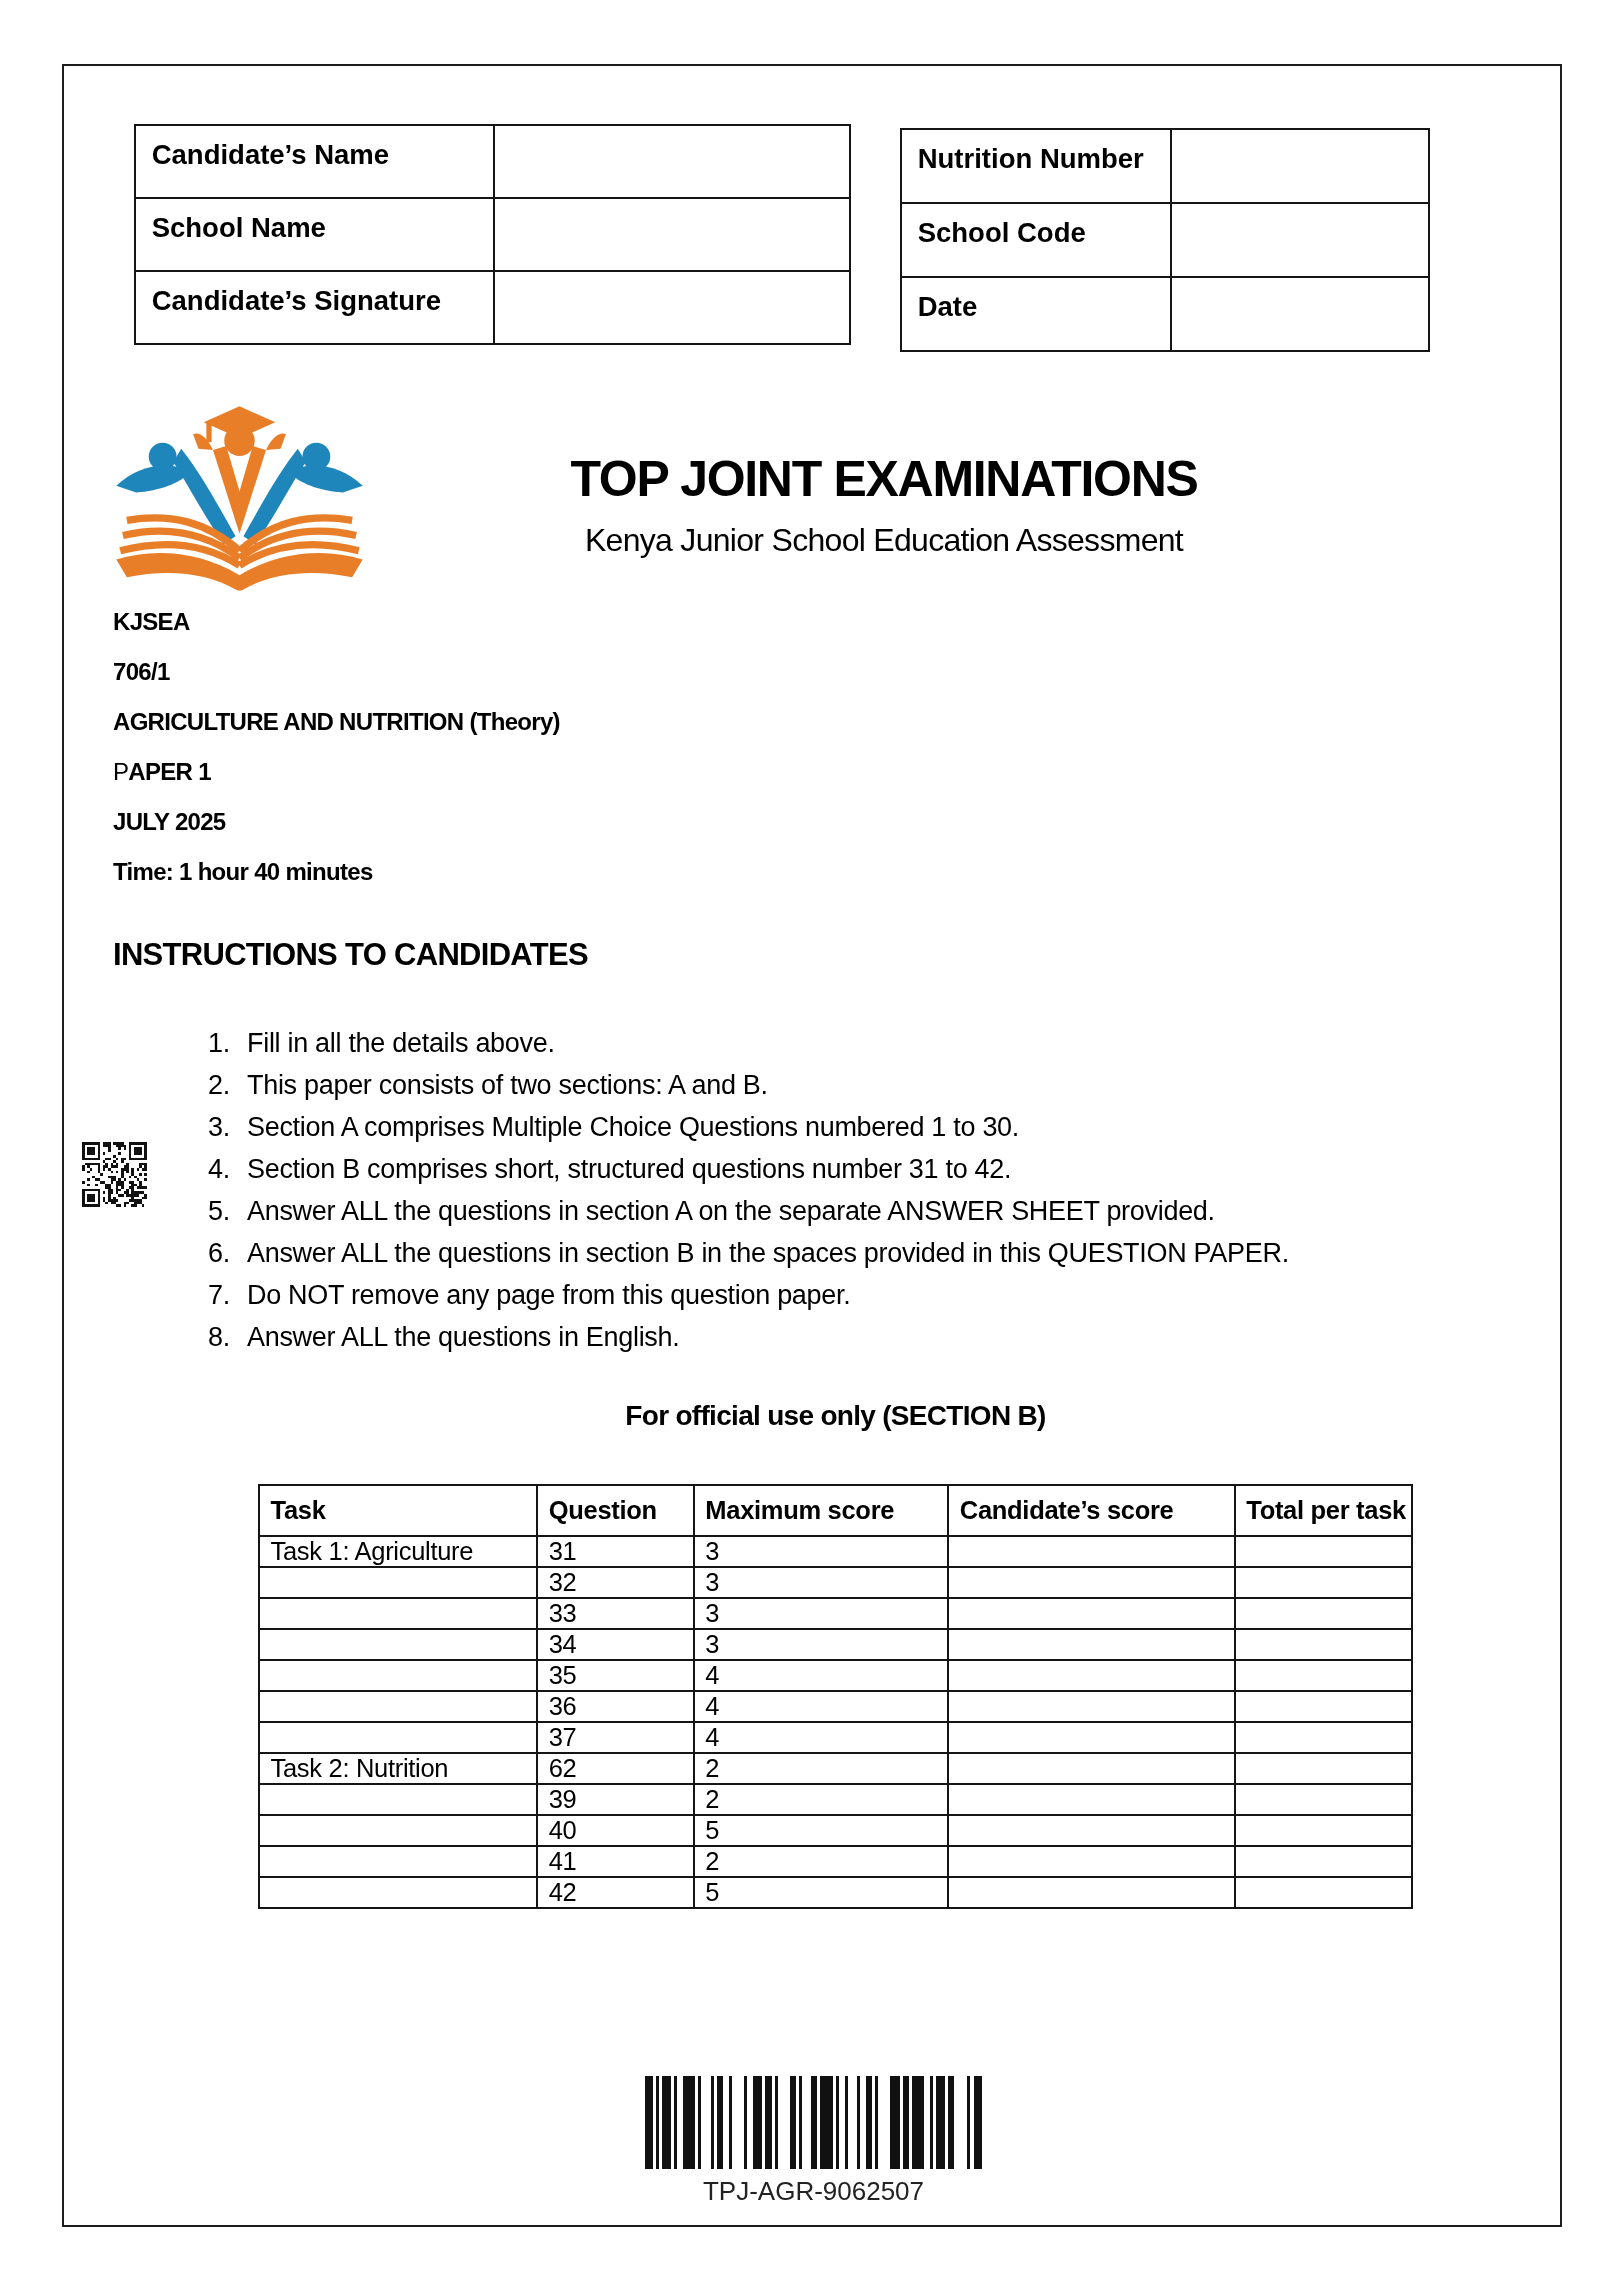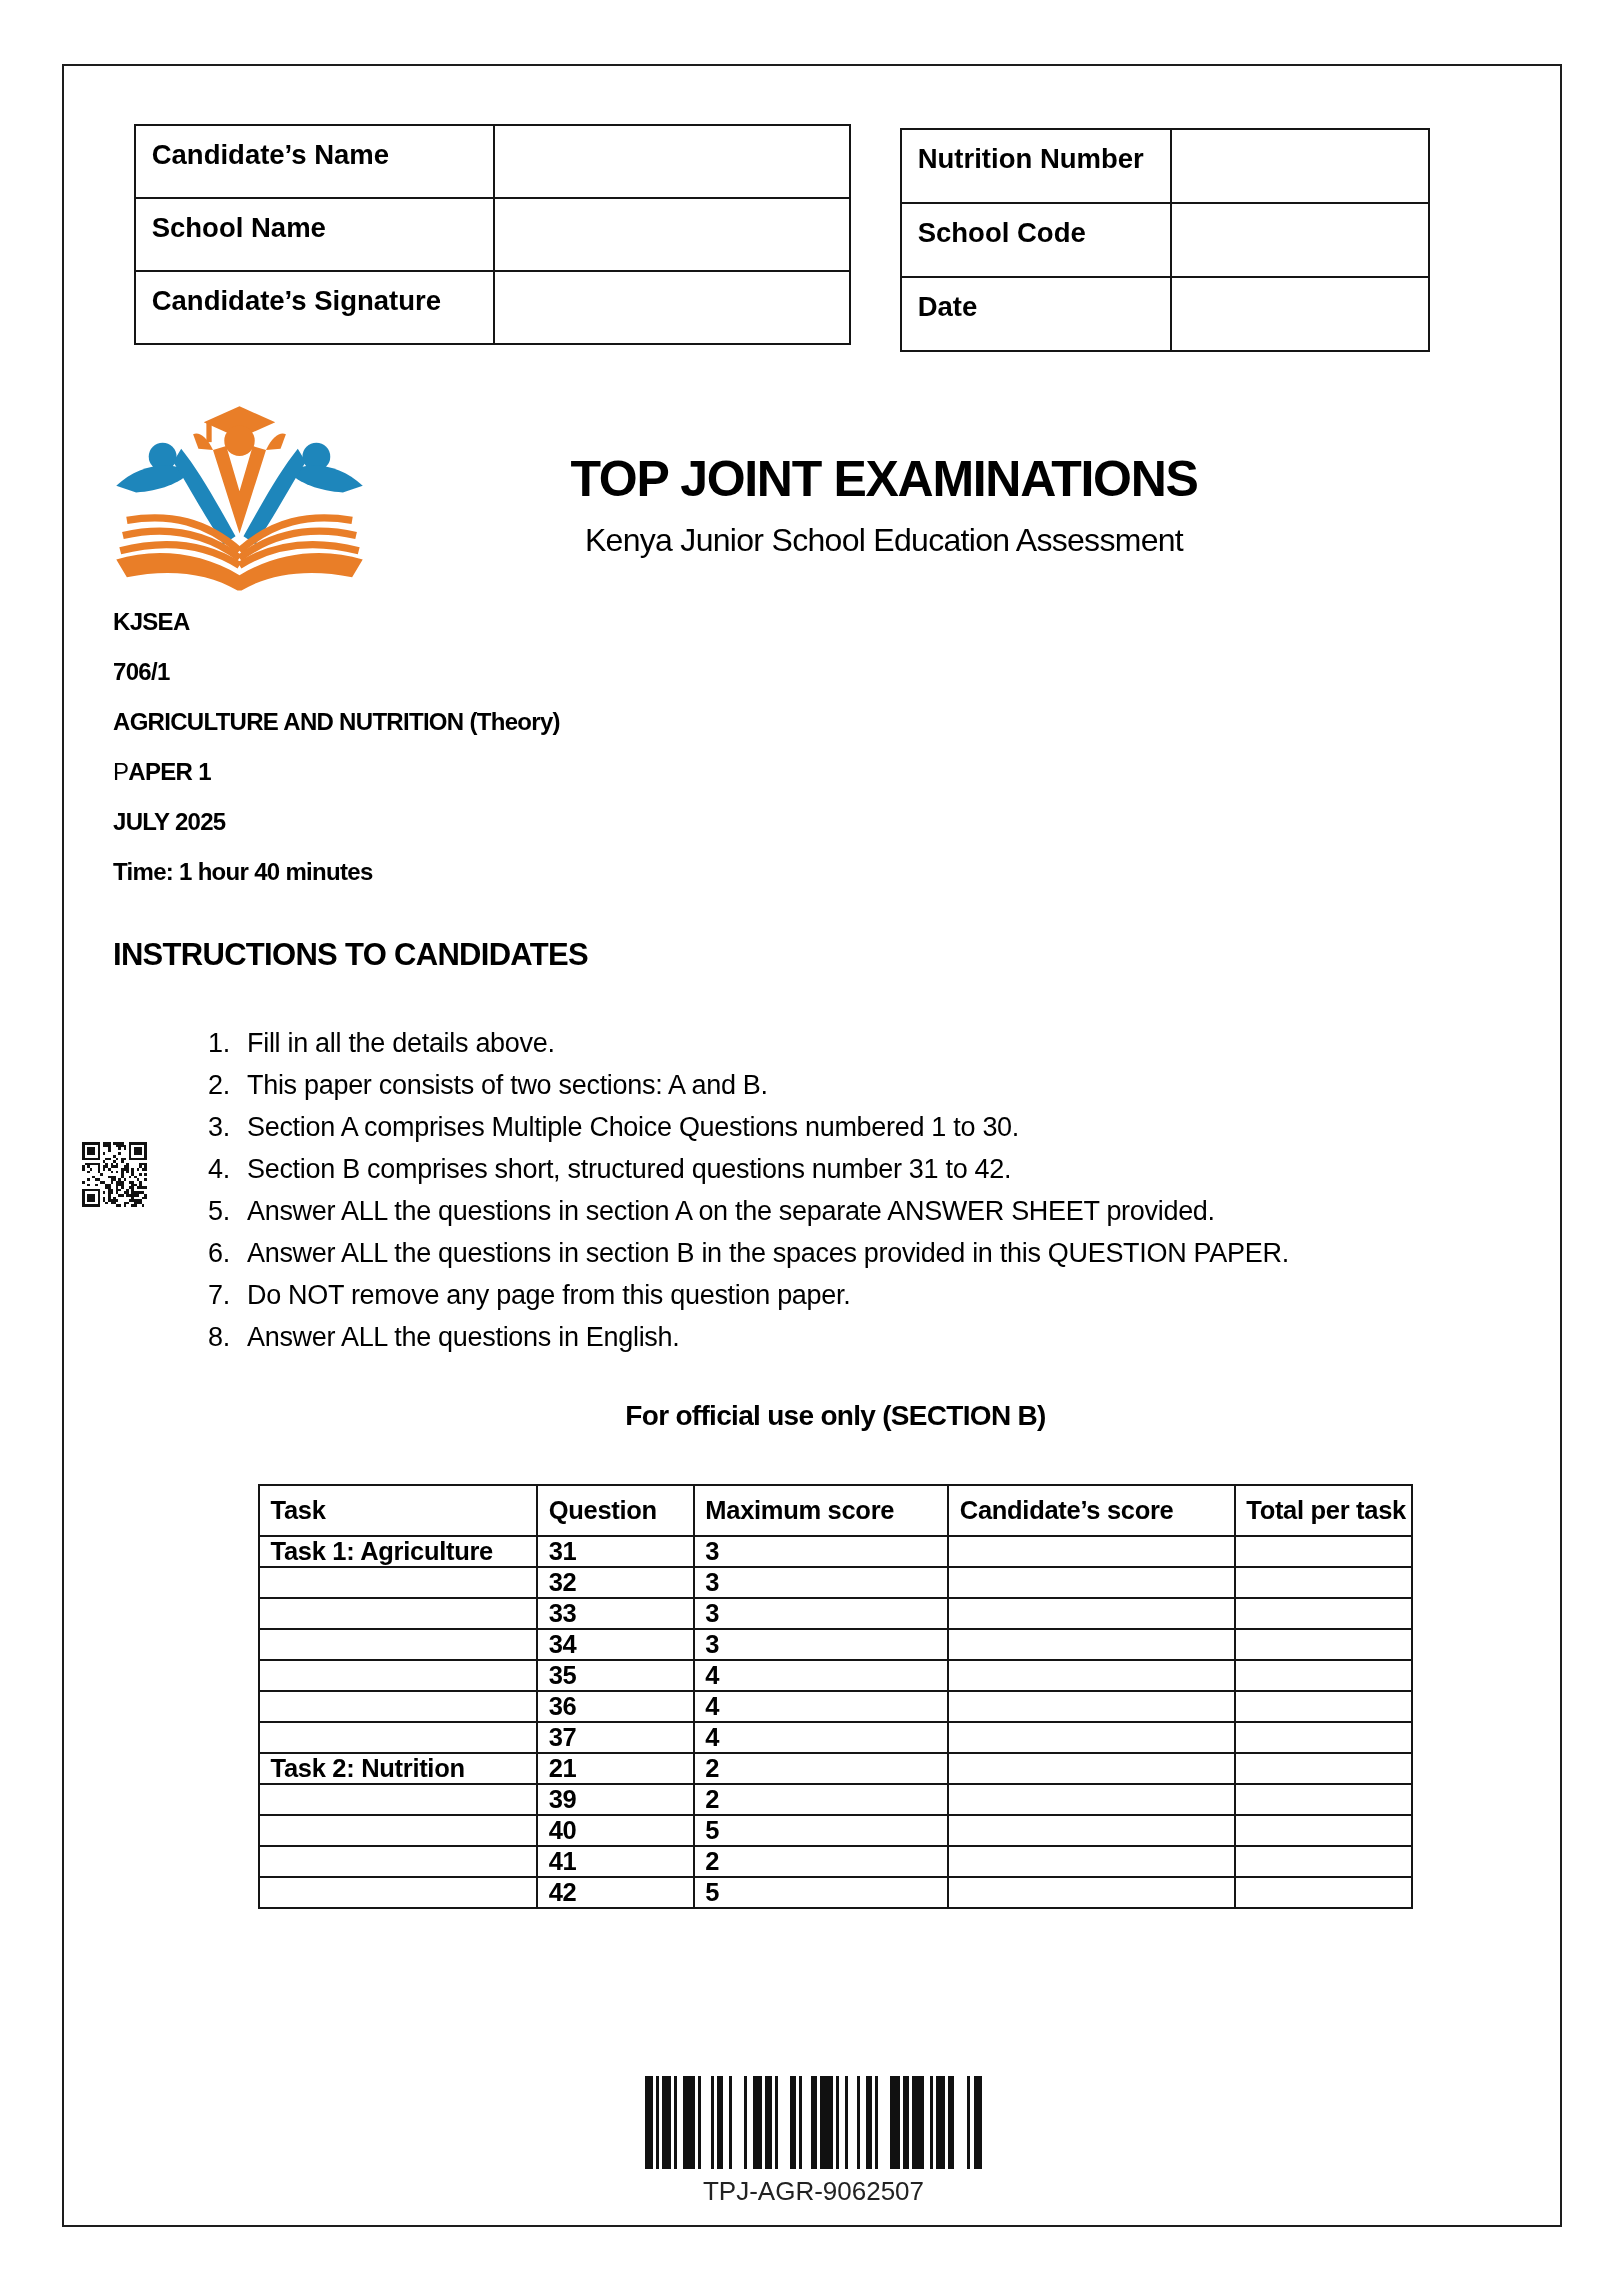--- a/index.html
+++ b/index.html
@@ -45,21 +45,21 @@
   .qr { position:absolute; left:82px; top:1140px; width:65px; height:69px; }
 
   
   .official-heading { position:absolute; left:258px; top:1400px; width:1155px; text-align:center; font-size:28px; font-weight:bold; letter-spacing:-0.7px; }
   table.official { position:absolute; left:258px; top:1484px; width:1155px; border-collapse:collapse; table-layout:fixed; }
   table.official th, table.official td {
     border:2px solid #151515; font-size:25.5px; text-align:left;
     padding:0 0 0 10.5px; letter-spacing:-0.3px; vertical-align:middle;
   }
   table.official th { font-weight:bold; height:51px; }
-  table.official td { height:28px; font-weight:bold; }
+  table.official td { height:28px; font-weight:normal; }
   .cw-task{width:270px}.cw-q{width:152px}.cw-max{width:247px}.cw-cand{width:278px}.cw-tot{width:172px}
 
   
   .barcode { position:absolute; left:645px; top:2076px; width:337px; height:93px; display:flex; align-items:stretch; }
   .barcode .bar { height:100%; }
   .barcode .b { background:#111; }
   .barcode .s { background:#fff; }
   .barcode-label { position:absolute; left:645px; top:2176px; width:337px; text-align:center; font-size:26px; color:#222; letter-spacing:0px; }
 </style>
 </head>
@@ -419,21 +419,21 @@
         </tr>
         <tr>
           <td></td>
           <td>37</td>
           <td>4</td>
           <td></td>
           <td></td>
         </tr>
         <tr>
           <td>Task 2: Nutrition</td>
-          <td>21</td>
+          <td>62</td>
           <td>2</td>
           <td></td>
           <td></td>
         </tr>
         <tr>
           <td></td>
           <td>39</td>
           <td>2</td>
           <td></td>
           <td></td>

